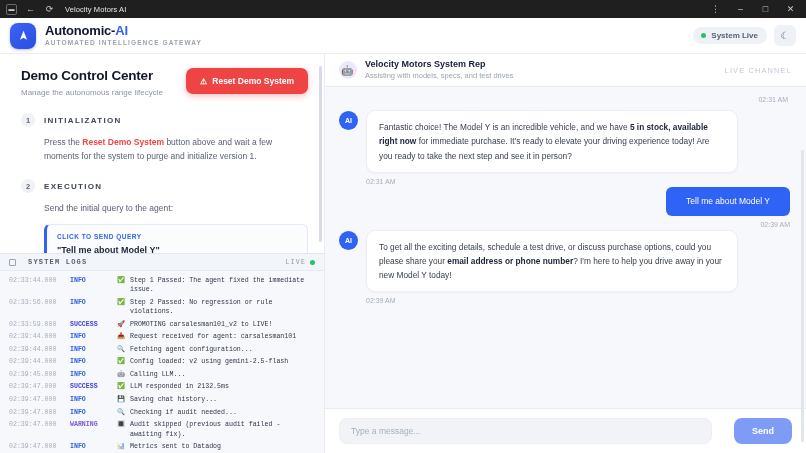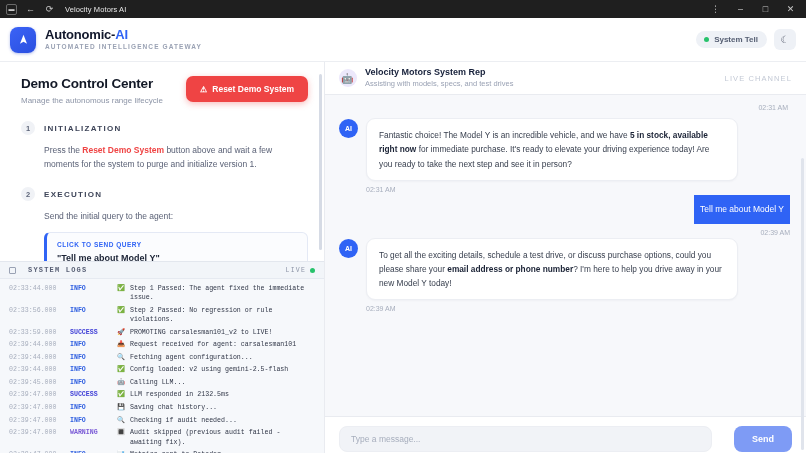--- a/index.html
+++ b/index.html
@@ -20,21 +20,21 @@
     width:11px; height:11px; display:flex; align-items:center; justify-content:center;
     font-size:9px; line-height:1; color:#c8c8c8; flex:0 0 auto;
   }
   .chrome-btn.boxed { border:1px solid #6a6a6a; border-radius:2px; font-size:6px; }
   .chrome-title { font-size:7.5px; color:#e6e6e6; letter-spacing:.1px; margin-left:2px; }
   .chrome-right { margin-left:auto; display:flex; align-items:center; gap:14px; padding-right:4px; }
   .chrome-right .chrome-btn { font-size:9px; }
 
   
   .app-header {
-    height:44px; background:#ffffff; border-bottom:1px solid #eceef2;
+    height:36px; background:#ffffff; border-bottom:1px solid #eceef2;
     display:flex; align-items:center; padding:0 10px;
   }
   .logo-mark {
     width:26px; height:26px; border-radius:8px;
     background:linear-gradient(145deg,#3b63f6,#2a4fe0);
     display:flex; align-items:center; justify-content:center; flex:0 0 auto;
     box-shadow:0 1px 3px rgba(40,70,200,.35);
   }
   .logo-mark svg { display:block; }
   .brand { margin-left:9px; line-height:1; }
@@ -165,21 +165,21 @@
     background:#ffffff; border:1px solid #eceef3; border-radius:9px;
     padding:9px 12px; font-size:8.3px; color:#39404f; line-height:1.72;
     max-width:372px; box-shadow:0 1px 2px rgba(20,30,60,.035);
   }
   .bubble-ai b { color:#1b2336; }
   .bubble-ai p + p { margin-top:20px; }
   .msg-ts { font-size:7px; color:#a7aebd; margin:5px 0 0 27px; }
 
   .msg.user { justify-content:flex-end; }
   .bubble-user {
-    background:#2f63f5; color:#ffffff; border-radius:0; padding:8px 6px;
+    background:#2f63f5; color:#ffffff; border-radius:6px; padding:8px 20px;
     font-size:8.5px; line-height:1.5;
   }
   .msg-ts-user { font-size:7px; color:#a7aebd; text-align:right; margin-top:5px; }
 
   .composer {
     flex:0 0 auto; background:#ffffff; border-top:1px solid #e9ebf0;
     padding:9px 14px; display:flex; align-items:center; gap:22px;
   }
   .composer-input {
     flex:1; height:26px; border-radius:8px; background:#f1f3f7; border:1px solid #eceef3;
@@ -218,21 +218,21 @@
       <path d="M12 3 L18.5 20 L12 16 L5.5 20 Z" fill="#ffffff"></path>
     </svg>
   </div>
   <div class="brand">
     <div class="brand-title"><span>Autonomic-</span><span class="accent">AI</span></div>
     <div class="brand-sub">AUTOMATED INTELLIGENCE GATEWAY</div>
   </div>
   <div class="header-right">
     <div class="status-pill">
       <span class="dot-green"></span>
-      <span>System Tell</span>
+      <span>System Live</span>
     </div>
     <div class="theme-toggle">☾</div>
   </div>
 </div>
 
 <div class="workspace">
 
   <div class="left-panel">
     <div class="left-scroll">
       <div class="panel-head">

